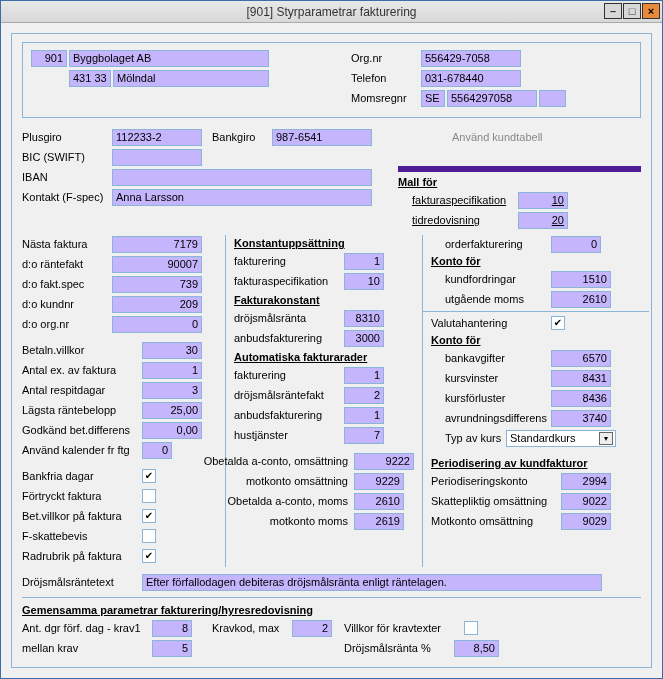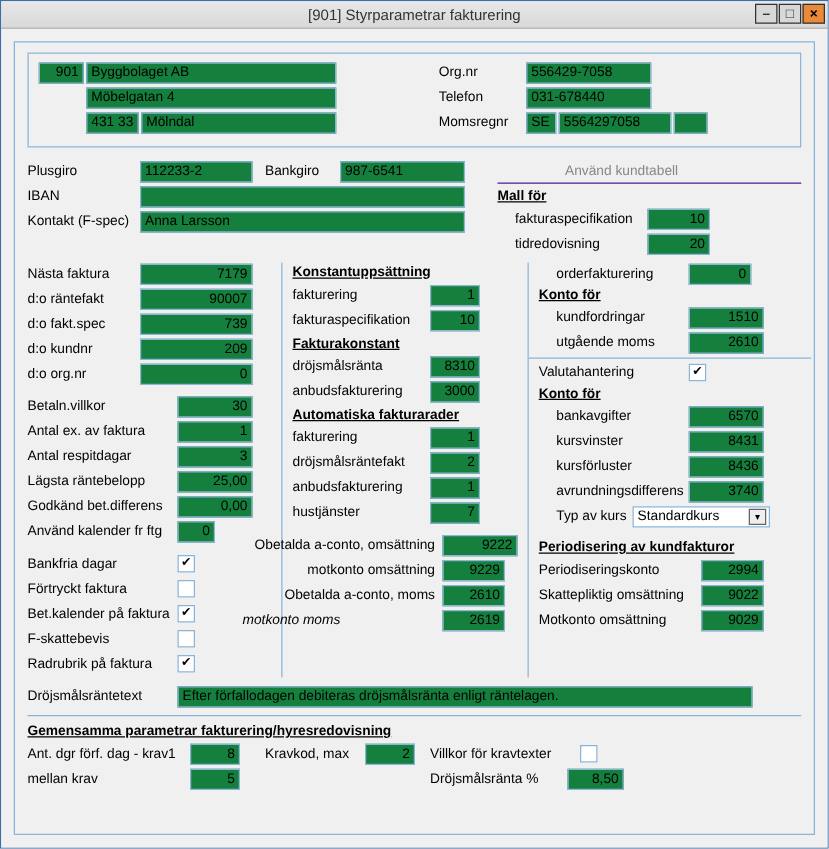--- a/index.html
+++ b/index.html
@@ -73,21 +73,21 @@
   .row {
     display: flex;
     align-items: center;
     margin-bottom: 2px;
     min-height: 18px;
   }
   .label { color: #000; }
   input[type=text], .txt {
     height: 17px;
     border: 1px solid #8ab4d8;
-    background: #15803d;
+    background: #c4b5fd;
     font-family: inherit;
     font-size: 11px;
     padding: 1px 3px;
     line-height: 1;
   }
   .txt-right { text-align: right; }
   .section-head {
     font-weight: bold;
     text-decoration: underline;
     margin: 2px 0 3px 0;
@@ -137,24 +137,20 @@
 
       <div class="header-box">
         <div style="display:flex; gap:20px;">
           <div style="flex:0 0 300px;">
             <div class="row">
               <input class="txt txt-right" style="width: 36px;" value="901">
               <input class="txt" style="width: 200px; margin-left: 2px;" value="Byggbolaget AB">
             </div>
             <div class="row">
               <span style="width:38px;"></span>
-              <input class="txt" style="width: 200px;" value="Möbelgatan 4">
-            </div>
-            <div class="row">
-              <span style="width:38px;"></span>
               <input class="txt" style="width: 42px;" value="431 33">
               <input class="txt" style="width: 156px; margin-left: 2px;" value="Mölndal">
             </div>
           </div>
           <div style="flex:1;">
             <div class="row">
               <span class="label" style="width:70px;">Org.nr</span>
               <input class="txt" style="width: 100px;" value="556429-7058">
             </div>
             <div class="row">
@@ -171,33 +167,37 @@
         </div>
       </div>
 
       <div class="row">
         <span class="label" style="width:90px;">Plusgiro</span>
         <input class="txt" style="width: 90px;" value="112233-2">
         <span class="label" style="width:60px; margin-left:10px;">Bankgiro</span>
         <input class="txt" style="width: 100px;" value="987-6541">
         <span class="link" style="margin-left:80px; color:#888;">Använd kundtabell</span>
       </div>
+      <div class="row">
+        <span class="label" style="width:90px;">BIC (SWIFT)</span>
+        <input class="txt" style="width: 90px;" value="">
+      </div>
 
       <div style="display:flex; gap:16px;">
         <div style="flex:0 0 360px;">
           <div class="row">
             <span class="label" style="width:90px;">IBAN</span>
             <input class="txt" style="width: 260px;" value="">
           </div>
           <div class="row">
             <span class="label" style="width:90px;">Kontakt (F-spec)</span>
             <input class="txt" style="width: 260px;" value="Anna Larsson">
           </div>
         </div>
-        <div style="flex:1; border-top:1px solid #4c1d95; padding-top:2px; margin-top:-2px;">
+        <div style="flex:1; border-top:6px solid #4c1d95; padding-top:2px; margin-top:-2px;text-decoration:underline;">
           <div class="section-head">Mall för</div>
           <div class="pair">
               <span class="lbl" style="width:120px; padding-left:14px;">fakturaspecifikation</span>
               <input class="txt txt-right" style="width: 50px;" value="10">
             </div>
           <div class="pair">
               <span class="lbl" style="width:120px; padding-left:14px;">tidredovisning</span>
               <input class="txt txt-right" style="width: 50px;" value="20">
             </div>
         </div>
@@ -254,21 +254,21 @@
           <div style="height:6px;"></div>
           <div class="pair">
               <span class="lbl" style="width:120px;">Bankfria dagar</span>
               <span class="cb checked"></span>
             </div>
           <div class="pair">
               <span class="lbl" style="width:120px;">Förtryckt faktura</span>
               <span class="cb"></span>
             </div>
           <div class="pair">
-              <span class="lbl" style="width:120px;">Bet.kalender på faktura</span>
+              <span class="lbl" style="width:120px;">Bet.villkor på faktura</span>
               <span class="cb checked"></span>
             </div>
           <div class="pair">
               <span class="lbl" style="width:120px;">F-skattebevis</span>
               <span class="cb"></span>
             </div>
           <div class="pair">
               <span class="lbl" style="width:120px;">Radrubrik på faktura</span>
               <span class="cb checked"></span>
             </div>
@@ -318,21 +318,21 @@
               </div>
             <div class="pair">
                 <span class="lbl" style="width:160px; text-align:right; padding-right:6px;">motkonto omsättning</span>
                 <input class="txt txt-right" style="width: 50px;" value="9229">
               </div>
             <div class="pair">
                 <span class="lbl" style="width:160px; text-align:right; padding-right:6px;">Obetalda a-conto, moms</span>
                 <input class="txt txt-right" style="width: 50px;" value="2610">
               </div>
             <div class="pair">
-                <span class="lbl" style="width:160px; text-align:left; padding-right:6px;font-style:italic;">motkonto moms</span>
+                <span class="lbl" style="width:160px; text-align:right; padding-right:6px;">motkonto moms</span>
                 <input class="txt txt-right" style="width: 50px;" value="2619">
               </div>
           </div>
         </div>
 
         <div style="flex:1; border-left:1px solid #8ab4d8; padding-left:8px;">
           <div class="pair">
               <span class="lbl" style="width:120px; padding-left:14px;">orderfakturering</span>
               <input class="txt txt-right" style="width: 50px;" value="0">
             </div>

